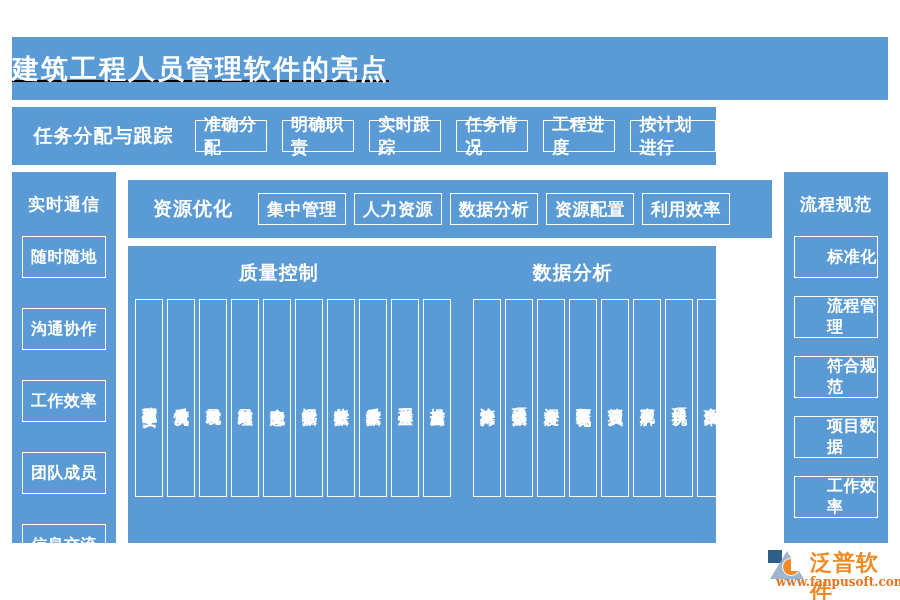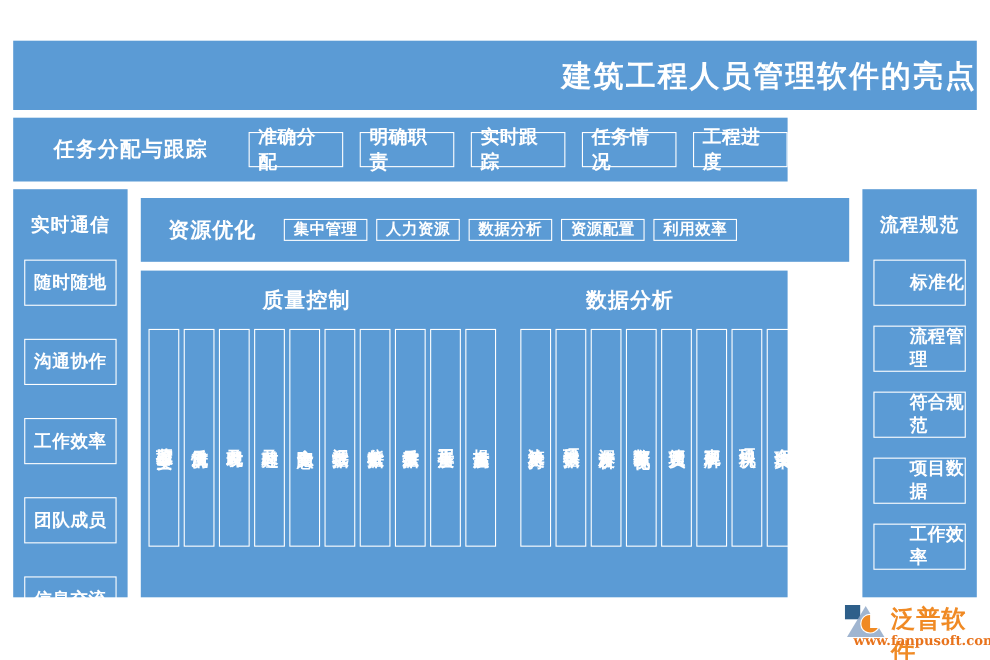--- a/index.html
+++ b/index.html
@@ -21,21 +21,21 @@
     color: #ffffff;
     display: flex; align-items: center; justify-content: center;
     font-weight: bold;
     letter-spacing: 0.5px;
   }
 
   
   #title-bar {
     position: absolute; left: 12px; top: 37px;
     width: 876px; height: 63px;
-    display: flex; align-items: center; justify-content: flex-end;
+    display: flex; align-items: center; justify-content: flex-start; text-decoration: underline;
   }
   #title-text {
     color: #ffffff; font-size: 27px; font-weight: bold; letter-spacing: 2px;
   }
 
   
   #task-row {
     position: absolute; left: 12px; top: 107px;
     width: 704px; height: 58px;
     display: flex; align-items: center;
@@ -83,21 +83,21 @@
   #resource-row {
     position: absolute; left: 128px; top: 180px;
     width: 644px; height: 58px;
     display: flex; align-items: center;
   }
   #resource-label {
     color: #ffffff; font-size: 19px; font-weight: bold;
     width: 130px; text-align: center; letter-spacing: 1px;
   }
   #resource-items { display: flex; align-items: center; gap: 8px; }
-  #resource-items .wbox { height: 20px; font-size: 14px; padding: 0 8px; }
+  #resource-items .wbox { height: 32px; font-size: 17px; padding: 0 8px; }
 
   
   #main-panel {
     position: absolute; left: 128px; top: 246px;
     width: 588px; height: 297px;
   }
   #section-titles {
     display: flex; position: absolute; top: 14px; width: 100%;
   }
   .section-title {
@@ -153,20 +153,21 @@
   </div>
 
   <div id="task-row" class="panel">
     <div id="task-row-label">任务分配与跟踪</div>
     <div id="task-items">
       <div class="wbox">准确分配</div>
       <div class="wbox">明确职责</div>
       <div class="wbox">实时跟踪</div>
       <div class="wbox">任务情况</div>
       <div class="wbox">工程进度</div>
+      <div class="wbox">按计划进行</div>
     </div>
   </div>
 
   <div id="left-col" class="panel">
     <div id="left-col-title">实时通信</div>
     <div id="left-col-items">
       <div class="wbox">随时随地</div>
       <div class="wbox">沟通协作</div>
       <div class="wbox">工作效率</div>
       <div class="wbox">团队成员</div>

